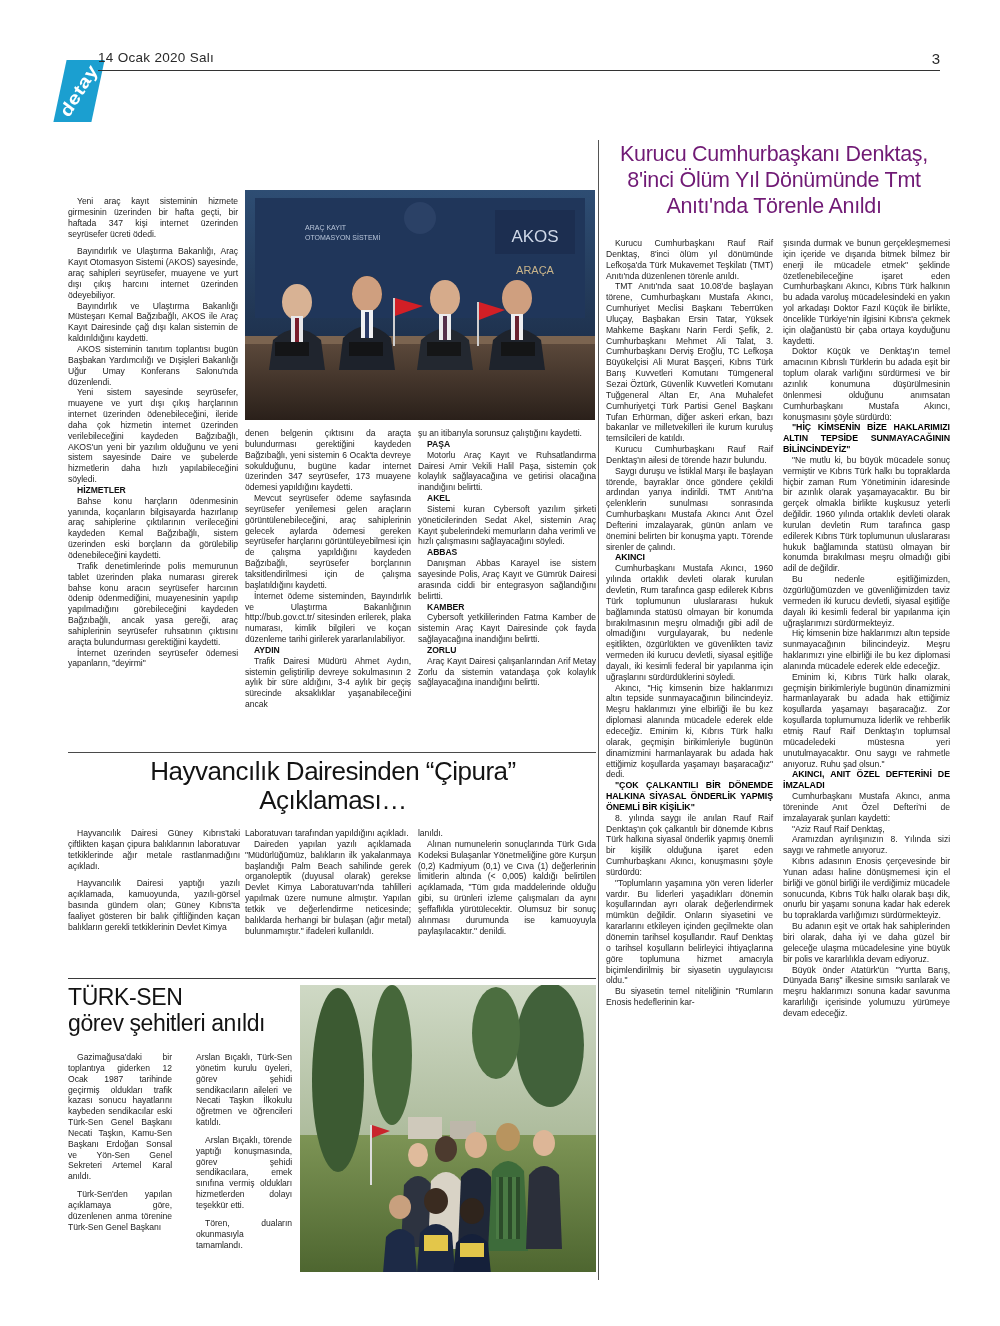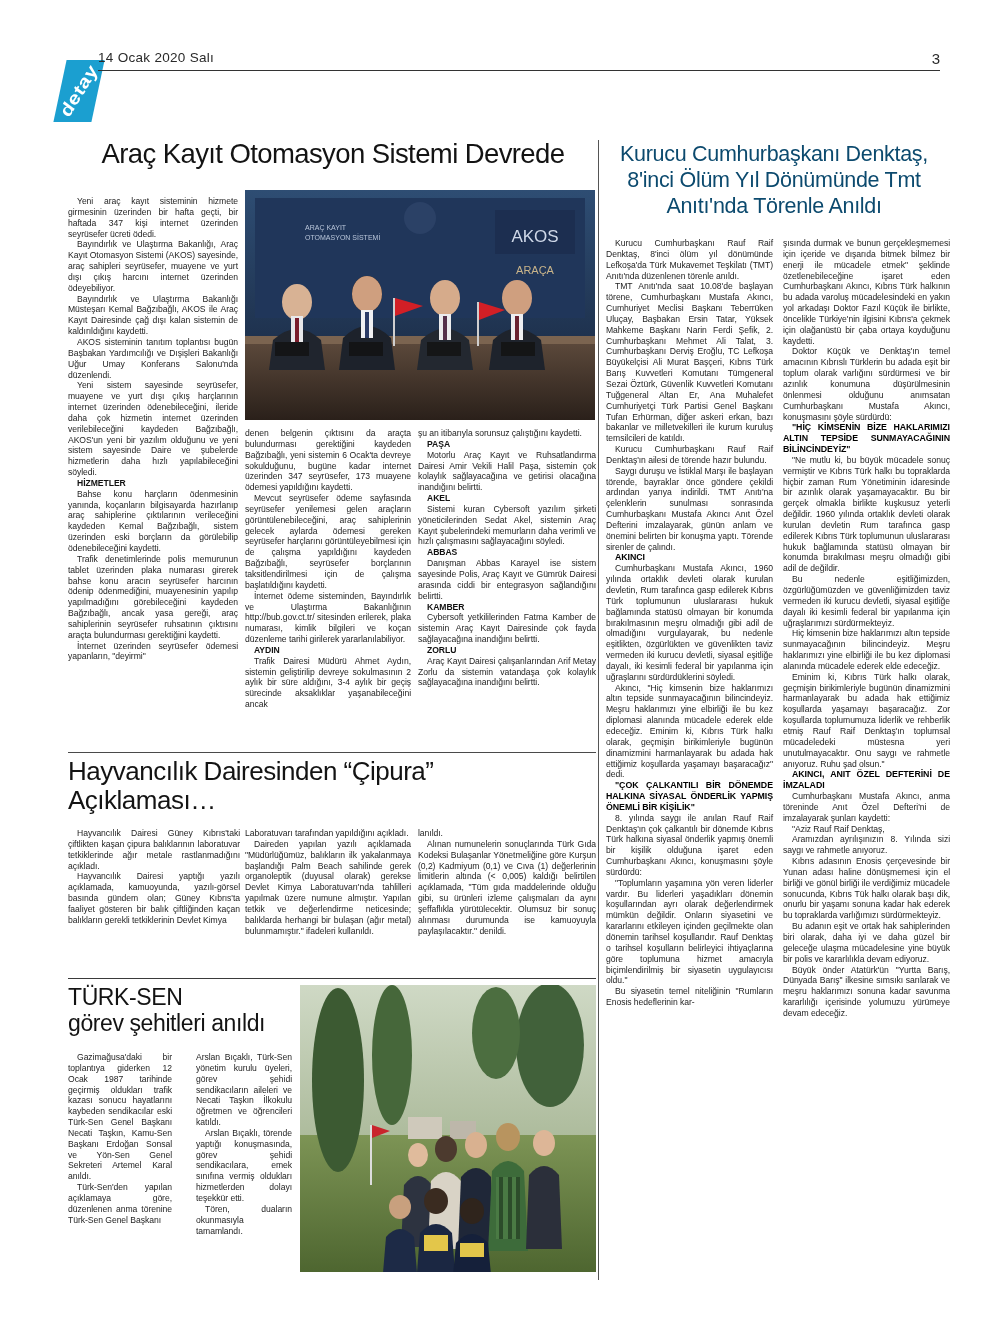--- a/index.html
+++ b/index.html
@@ -61,21 +61,21 @@
   .col { position: absolute; }
   .body-text {
     font-size: 8.6px;
     line-height: 10.85px;
     text-align: justify;
     color: #242424;
     letter-spacing: -0.05px;
   }
   .body-text p { text-indent: 9px; margin: 0 0 0 0; }
   .body-text p.noind { text-indent: 0; }
-  .body-text p.gap { }
+  .body-text p.gap { margin-top: 7px; }
   .subhead {
     font-size: 8.6px; font-weight: bold; text-indent: 9px;
     text-align: left; color: #111;
   }
   .boldhead {
     font-size: 8.8px; font-weight: bold; text-align: justify;
     color: #000; text-indent: 9px; margin-top: 7px;
   }
 
   
@@ -90,21 +90,21 @@
   }
   .akos-c1 { left: 68px;  top: 196px; width: 170px; }
   .akos-c2 { left: 245px; top: 428px; width: 166px; }
   .akos-c3 { left: 418px; top: 428px; width: 178px; }
 
   .rule-thin { position:absolute; border-top:1px solid #4a4a4a; }
 
   
   .hl-cipura {
     position: absolute; left: 68px; top: 757px; width: 530px;
-    font-size: 26px; font-weight: 400; text-align: left;
+    font-size: 26px; font-weight: 400; text-align: center;
     letter-spacing: -0.5px; color: #131313; line-height: 1.12;
   }
   .cip-c1 { left: 68px;  top: 828px; width: 172px; }
   .cip-c2 { left: 245px; top: 828px; width: 166px; }
   .cip-c3 { left: 418px; top: 828px; width: 178px; }
 
   
   .hl-turksen {
     position: absolute; left: 68px; top: 984px; width: 320px;
     font-size: 23px; font-weight: 400; 
@@ -114,21 +114,21 @@
     position: absolute; left: 300px; top: 985px; width: 296px; height: 287px;
     overflow: hidden; background: #4f6a3c;
   }
   .ts-c1 { left: 68px; top: 1052px; width: 104px; }
   .ts-c2 { left: 196px; top: 1052px; width: 96px; }
 
   
   .hl-denktas {
     position: absolute; left: 604px; top: 141px; width: 340px;
     font-size: 21.5px; font-weight: 400; text-align: center;
-    letter-spacing: -0.3px; color: #0c4a6e; line-height: 1.22;
+    letter-spacing: -0.3px; color: #701a75; line-height: 1.22;
   }
   .dk-c1 { left: 606px; top: 238px; width: 167px; }
   .dk-c2 { left: 783px; top: 238px; width: 167px; }
 
   .vrule {
     position: absolute; border-left: 1px solid #555;
   }
   .photo-inner { position:absolute; inset:0; }
 </style>
 </head>
@@ -138,21 +138,20 @@
 
   <div class="masthead">
     <div class="logo-badge">
       <span>detay</span>
     </div>
     <div class="dateline">14  Ocak 2020 Salı</div>
     <div class="rule-top"></div>
     <div class="pagenum">3</div>
   </div>
 
-  <div class="hl-akos">Araç Kayıt Otomasyon Sistemi Devrede</div>
 
   <div class="akos-photo">
     <svg class="photo-inner" viewBox="0 0 350 230" preserveAspectRatio="none">
       <defs>
         <linearGradient id="wall" x1="0" y1="0" x2="0" y2="1">
           <stop offset="0" stop-color="#2e4d73"></stop>
             <stop offset="1" stop-color="#16233a"></stop>
         </linearGradient>
         <linearGradient id="tbl" x1="0" y1="0" x2="0" y2="1">
           <stop offset="0" stop-color="#5d4a3c"></stop>

